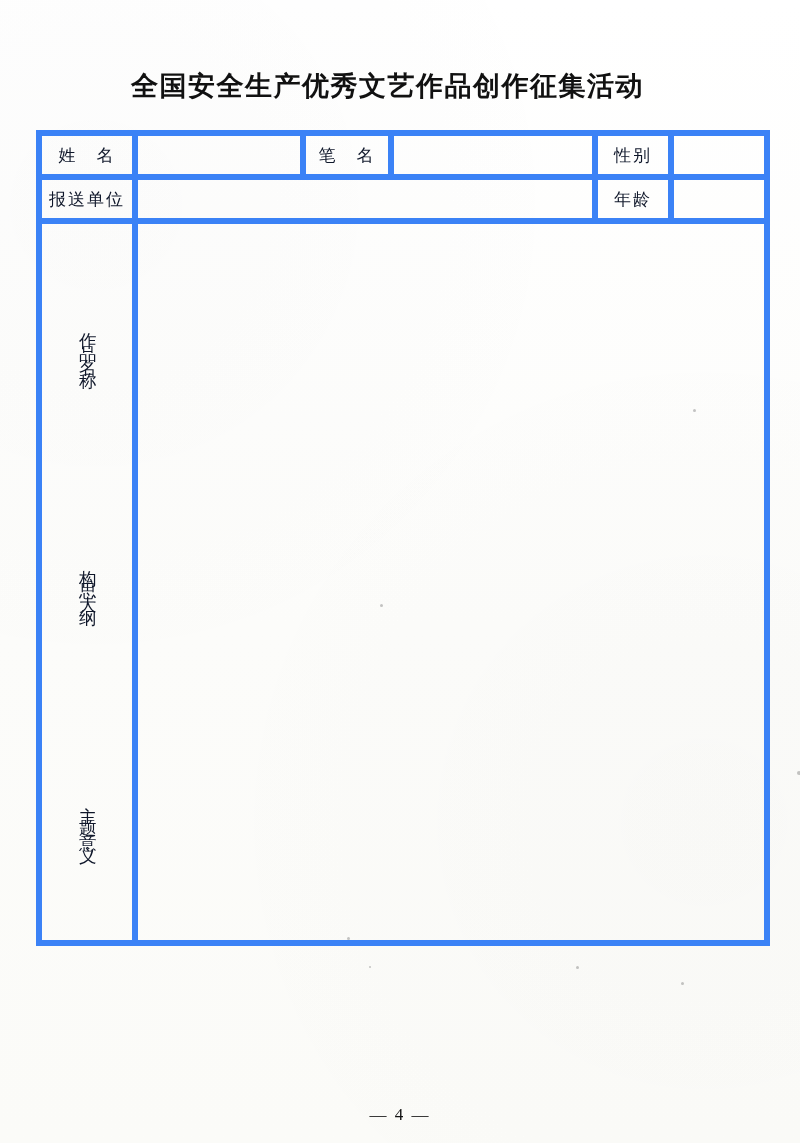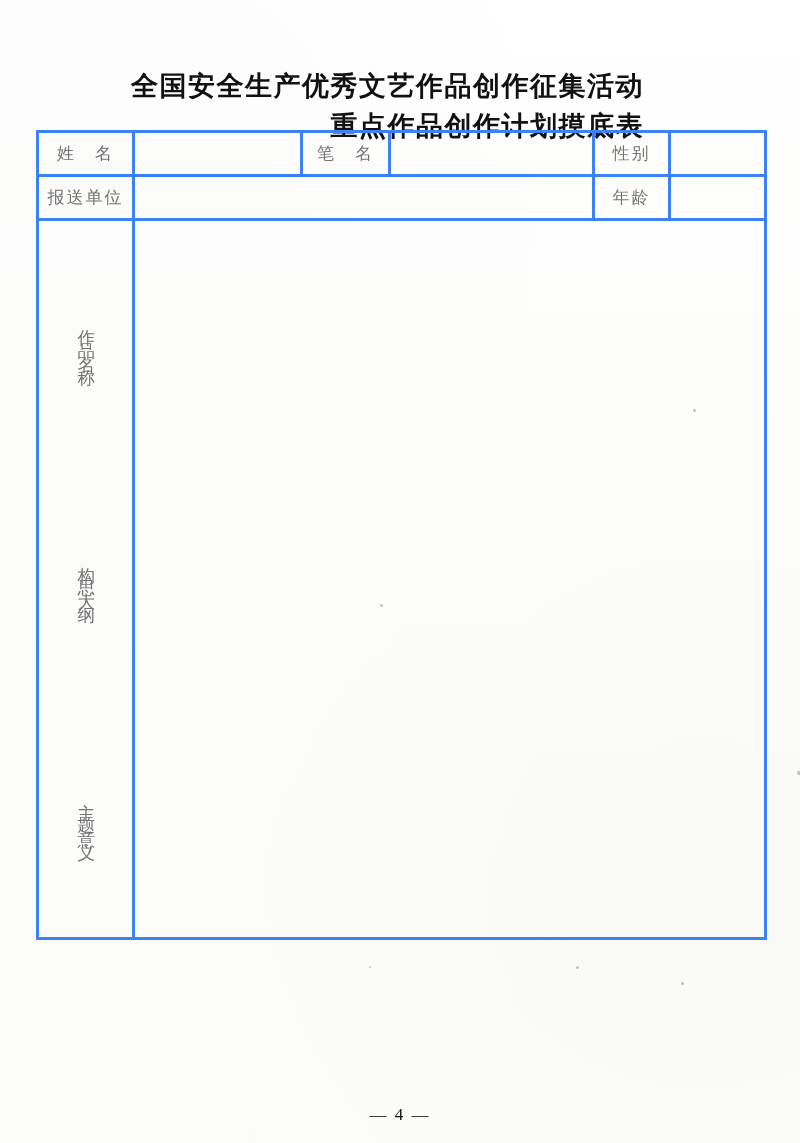--- a/index.html
+++ b/index.html
@@ -53,25 +53,25 @@
     left: 36px;
     top: 130px;
     width: 728px;
   }
   table.form {
     border-collapse: collapse;
     width: 728px;
     table-layout: fixed;
   }
   table.form td {
-    border: 3px solid #3b82f6;
+    border: 6px solid #3b82f6;
     padding: 3px;
     vertical-align: middle;
     font-size: 17px;
-    color: #737373;
+    color: #0f172a;
   }
   .lbl {
     text-align: center;
     font-size: 17.5px;
     letter-spacing: 2px;
     white-space: nowrap;
     padding: 0 6px;
   }
   .row-h {
     height: 44px;
@@ -131,21 +131,20 @@
   <div class="spot" style="left:693px;top:409px;width:3px;height:3px;"></div>
   <div class="spot" style="left:380px;top:604px;width:3px;height:3px;"></div>
   <div class="spot" style="left:797px;top:771px;width:4px;height:4px;"></div>
   <div class="spot" style="left:347px;top:937px;width:3px;height:3px;"></div>
   <div class="spot" style="left:576px;top:966px;width:3px;height:3px;"></div>
   <div class="spot" style="left:681px;top:982px;width:3px;height:3px;"></div>
   <div class="spot" style="left:369px;top:966px;width:2px;height:2px;"></div>
 
   <div class="title-block">
     <div class="title-line">全国安全生产优秀文艺作品创作征集活动</div>
-    <div class="title-line">重点作品创作计划摸底表</div>
   </div>
 
   <div class="form-wrap">
     <table class="form">
       <colgroup>
         <col style="width:96px">
         <col style="width:168px">
         <col style="width:88px">
         <col style="width:204px">
         <col style="width:76px">

